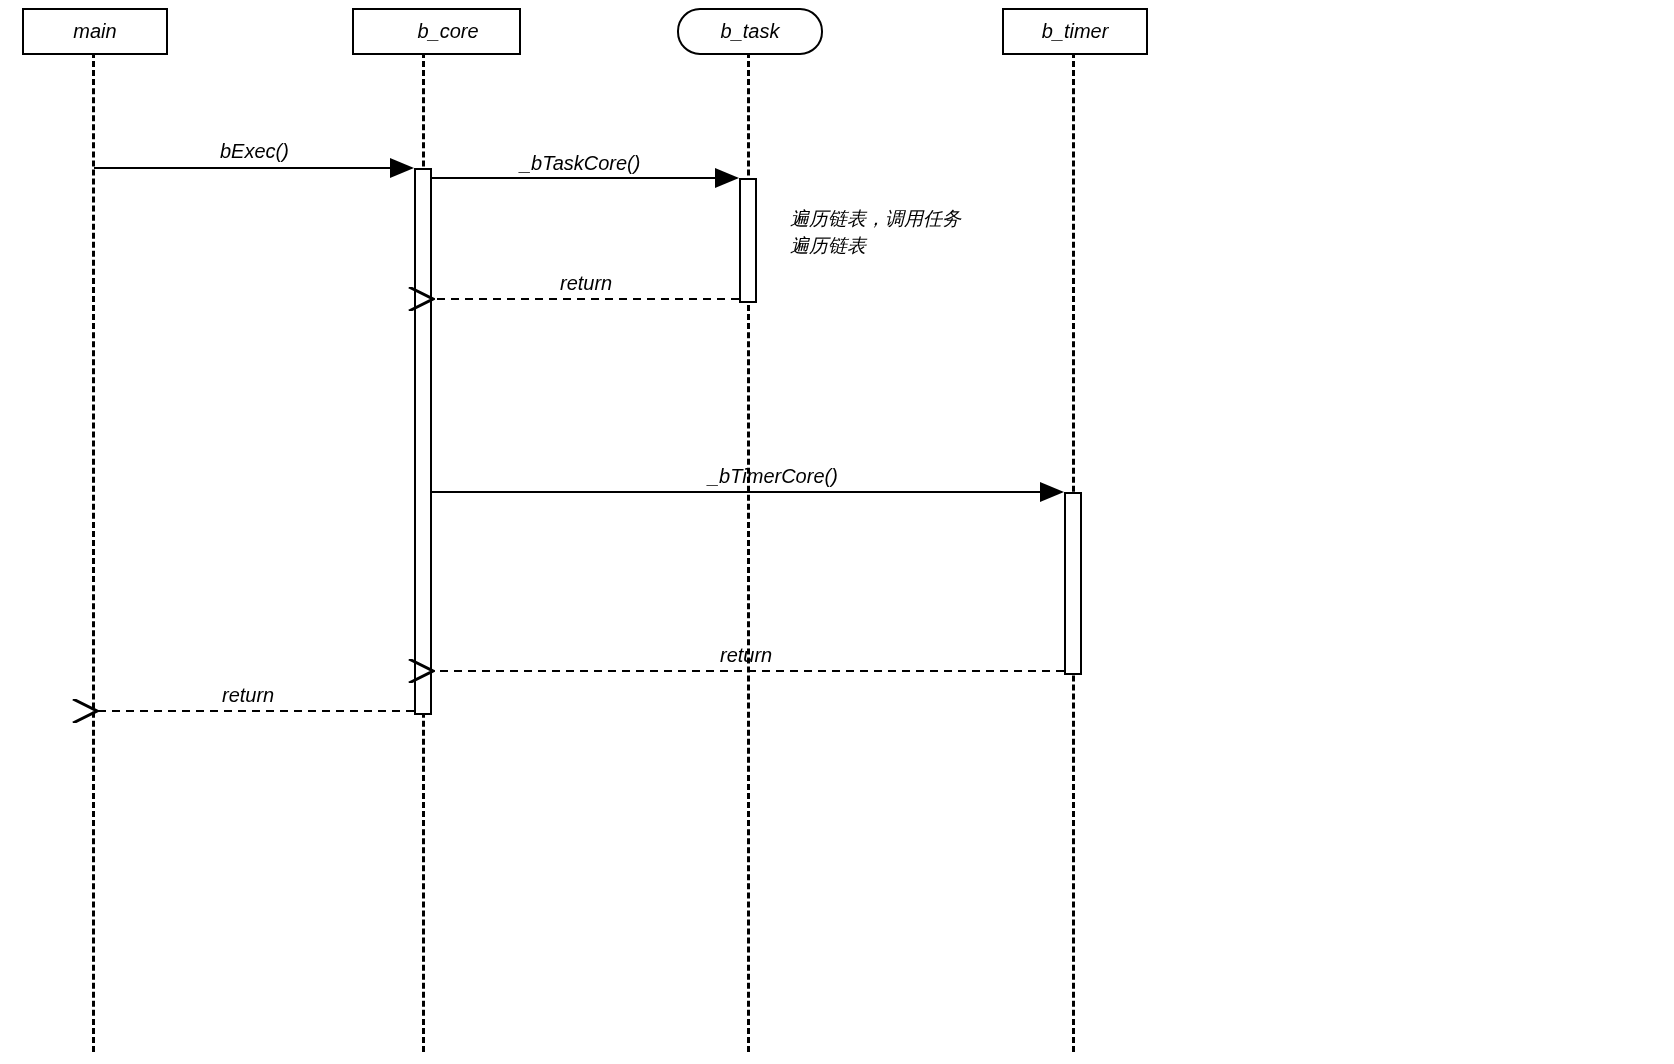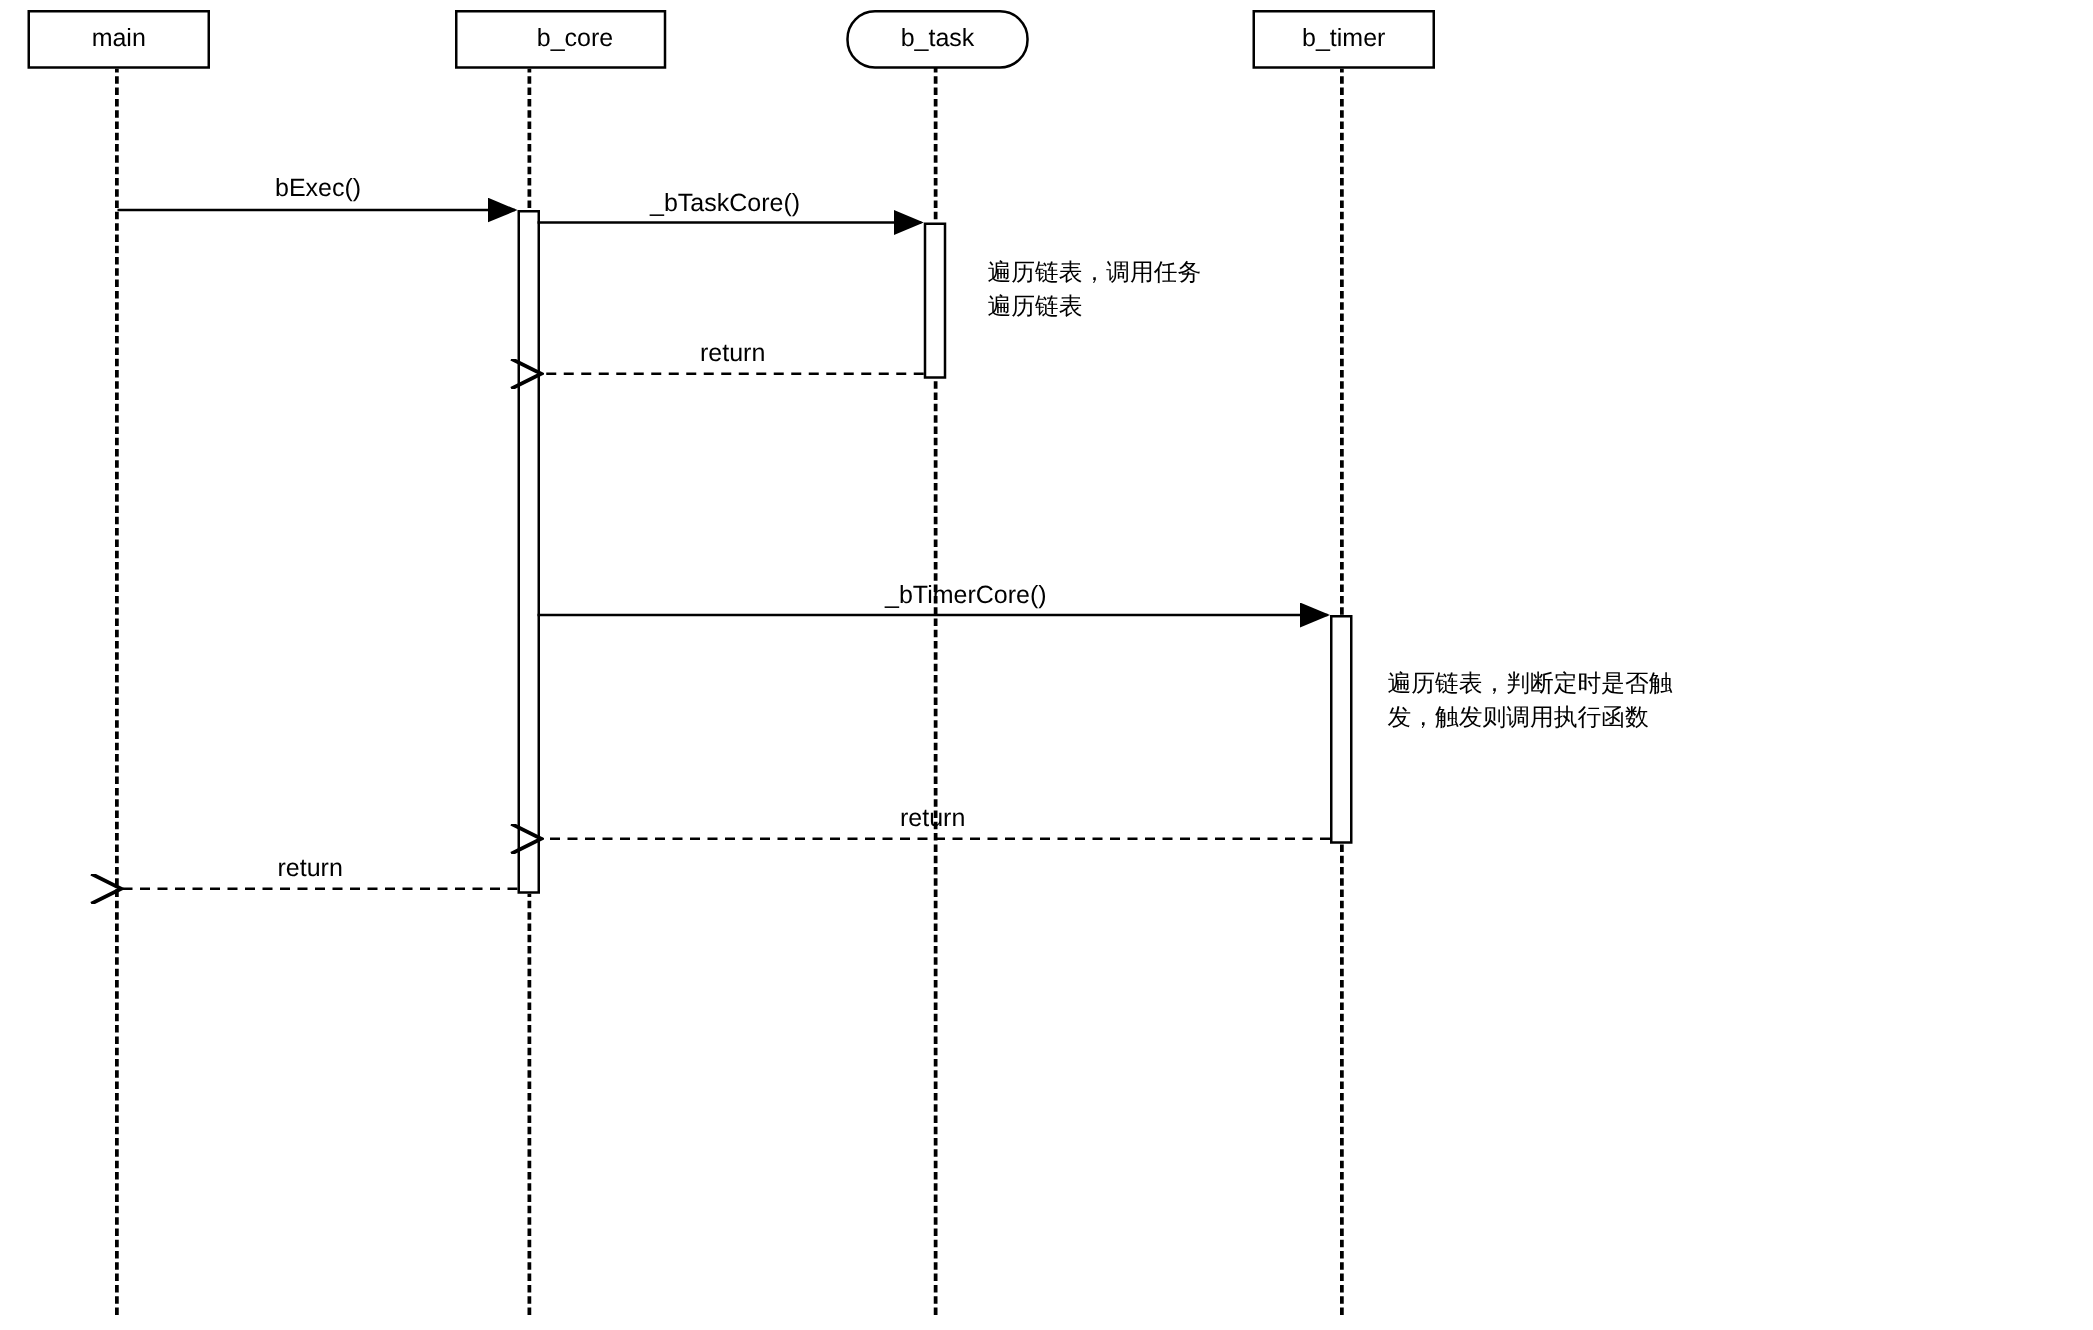--- a/index.html
+++ b/index.html
@@ -5,20 +5,21 @@
     body {
       margin: 0;
       padding: 0;
       font-family: Arial, sans-serif;
       background: white;
     }
     .diagram {
       position: relative;
       width: 1674px;
       height: 1064px;
+      font-style: italic;
     }
     .participant-box {
       position: absolute;
       border: 2px solid black;
       background: white;
       padding: 10px 20px;
       font-size: 20px;
       text-align: center;
       z-index: 10;
     }
@@ -57,21 +58,21 @@
     }
   </style>
 </head>
 <body>
 
 <div class="diagram">
 
   <div class="participant-box" style="left:22px; top:8px; width:102px;">
     <span>main</span>
   </div>
-  <div class="participant-box" style="left:364px; top:8px; width:102px;padding-left:43px;">
+  <div class="participant-box" style="left:352px; top:8px; width:102px;padding-left:43px;">
     <span>b_core</span>
   </div>
   <div class="participant-box" style="left:677px; top:8px; width:102px;border-radius:23px;">
     <span>b_task</span>
   </div>
   <div class="participant-box" style="left:1002px; top:8px; width:102px;">
     <span>b_timer</span>
   </div>
 
   <div class="lifeline" style="left:92px; top:52px; height:1000px;"></div>
@@ -110,18 +111,14 @@
   <div class="message-label" style="left:520px; top:152px;">_bTaskCore()</div>
   <div class="message-label" style="left:560px; top:272px;">return</div>
   <div class="message-label" style="left:680px; top:465px;margin-left:28px;">_bTimerCore()</div>
   <div class="message-label" style="left:720px; top:644px;">return</div>
   <div class="message-label" style="left:222px; top:684px;">return</div>
 
   <div class="note-box" style="left:790px; top:206px;">
     <div>遍历链表，调用任务</div>
     <div>遍历链表</div>
   </div>
-  <div class="note-box" style="left:1110px; top:535px;">
-    <div>遍历链表，判断定时是否触</div>
-    <div>发，触发则调用执行函数</div>
-  </div>
 
 </div>
 
 </body></html>

